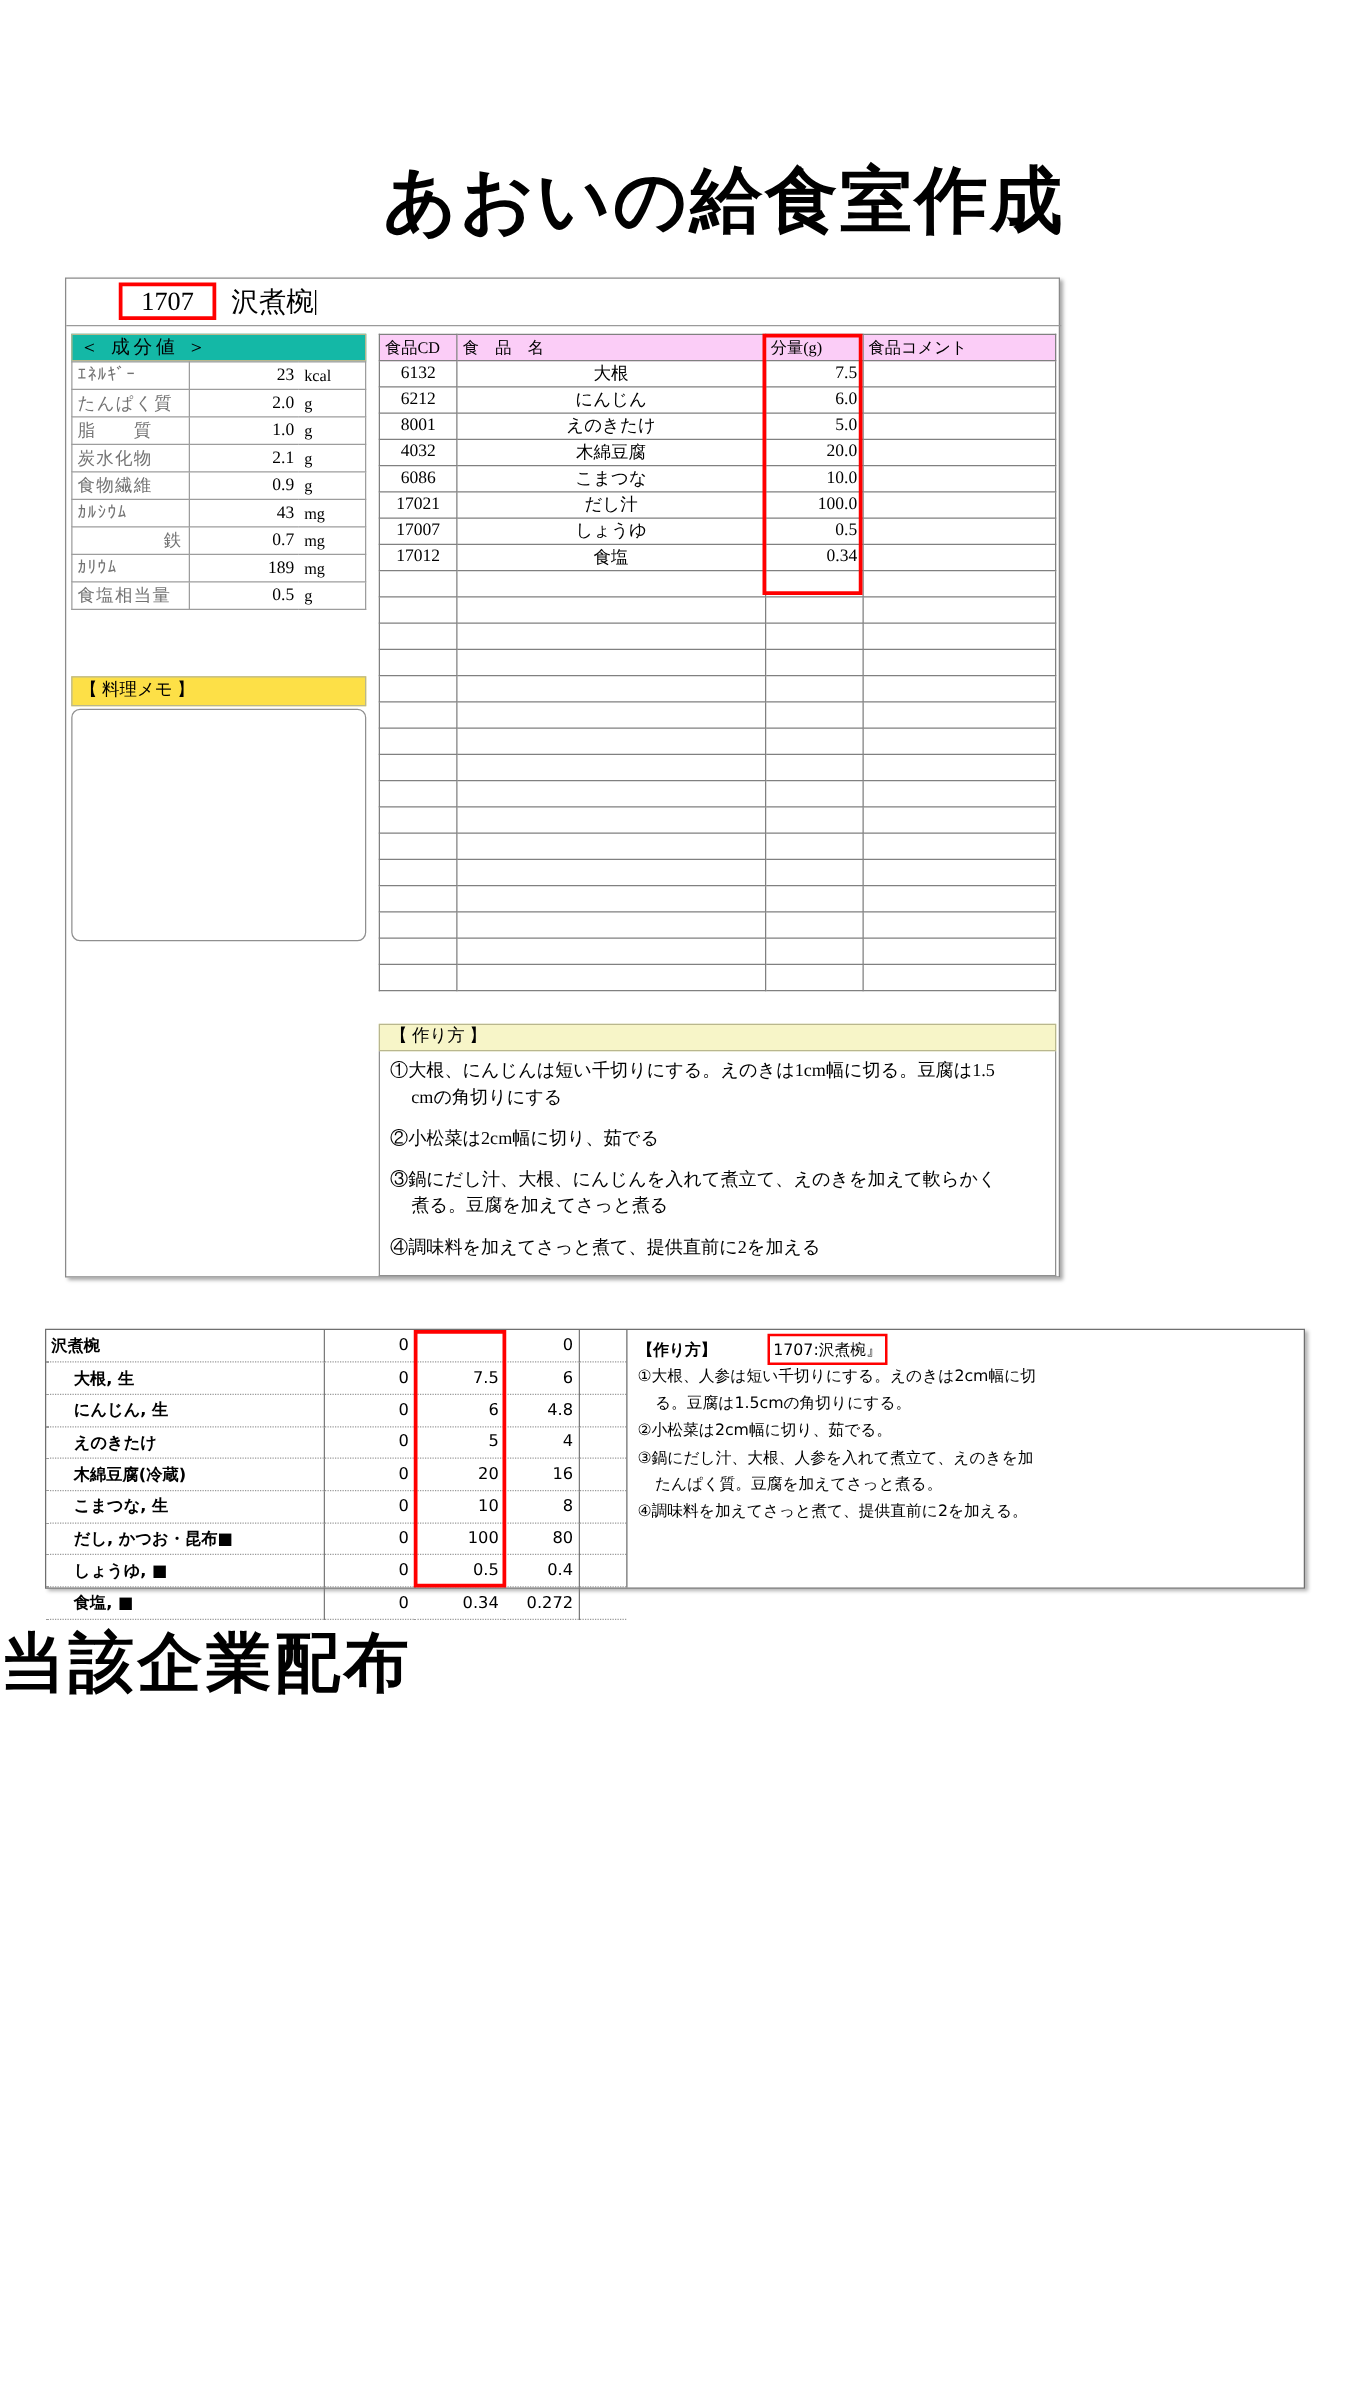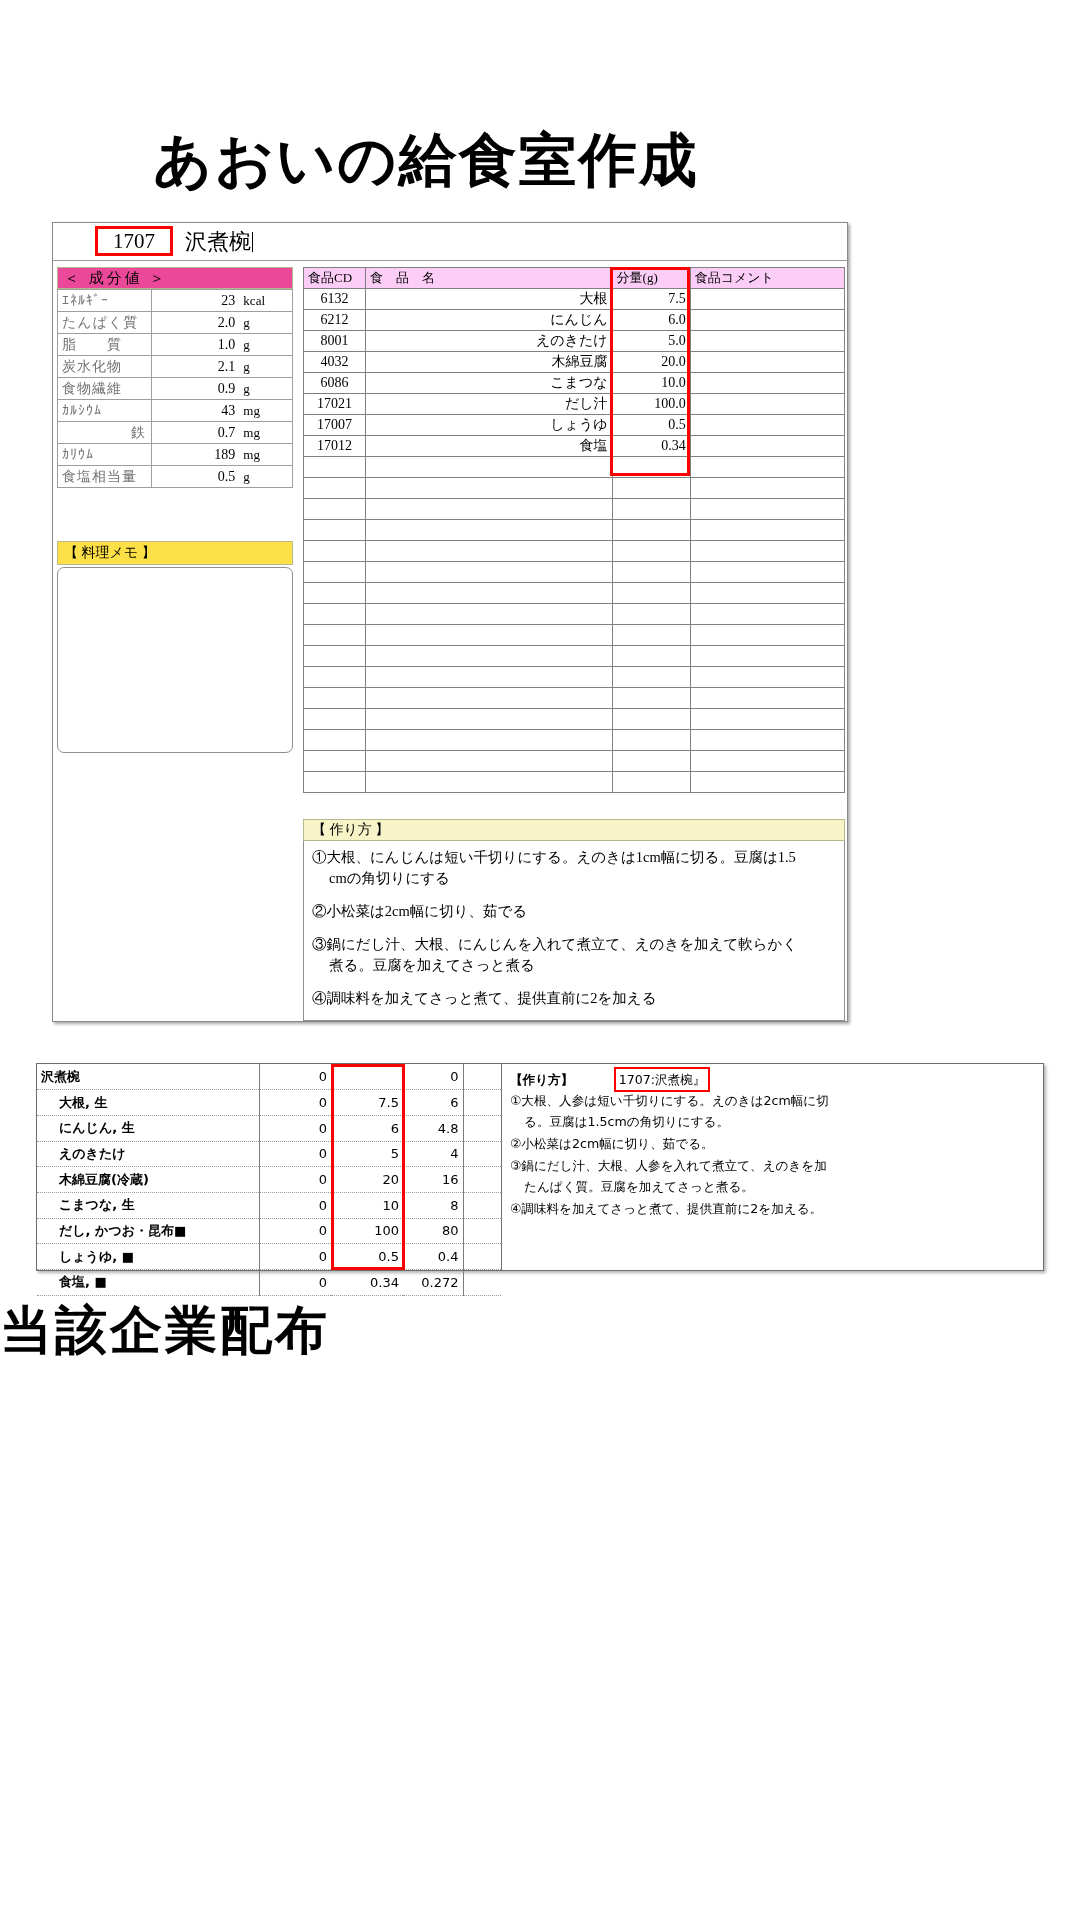--- a/index.html
+++ b/index.html
@@ -15,21 +15,21 @@
     color: #000;
     overflow: hidden;
   }
 
   
   .banner {
     position: absolute;
     top: 122px;
     left: 0;
     width: 852px;
-    text-align: center;
+    text-align: right;
     font-family: Liberation Mono, monospace;
     font-weight: bold;
     font-size: 58px;
     letter-spacing: 2px;
     color: #000;
   }
 
   
   .card {
     position: absolute;
@@ -77,21 +77,21 @@
     background: #000;
     vertical-align: -3px;
     margin-left: 1px;
   }
 
   
   .nutri-title {
     position: absolute;
     left: 4px; top: 44px;
     width: 236px; height: 22px;
-    background: #ec4899;
+    background: #14b8a6;
     border: 1px solid #b9b78e;
     box-sizing: border-box;
     font-size: 15px;
     line-height: 20px;
     padding-left: 6px;
     letter-spacing: 3px;
   }
   .nutri-table {
     position: absolute;
     left: 4px; top: 66px;
@@ -172,21 +172,21 @@
   .ing-table thead th {
     background: #fbcdf7;
     font-size: 13px;
     letter-spacing: 0px;
   }
   .th-cd { width: 62px; text-align: left; }
   .th-name { width: 246px; text-align: left; letter-spacing: 6px; padding-left: 18px;}
   .th-qty { width: 78px; text-align: left; position: relative; }
   .th-cmt { width: 154px; text-align: left; }
   .c-cd { text-align: center; }
-  .c-name { text-align: right; padding-left: 6px; }
+  .c-name { text-align: center; padding-left: 6px; }
   .c-qty { text-align: right; padding-right: 8px; }
   .c-cmt { }
 
   
   .qty-outline {
     position: absolute;
     left: 557px;
     top: 44px;
     width: 80px;
     height: 209px;

